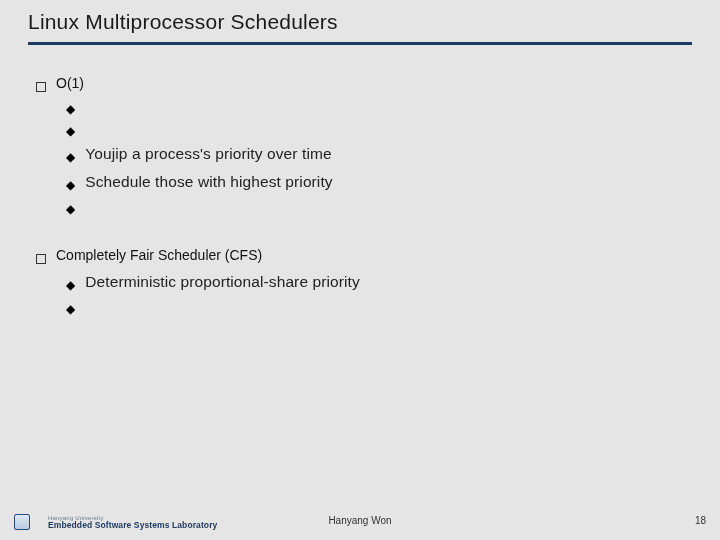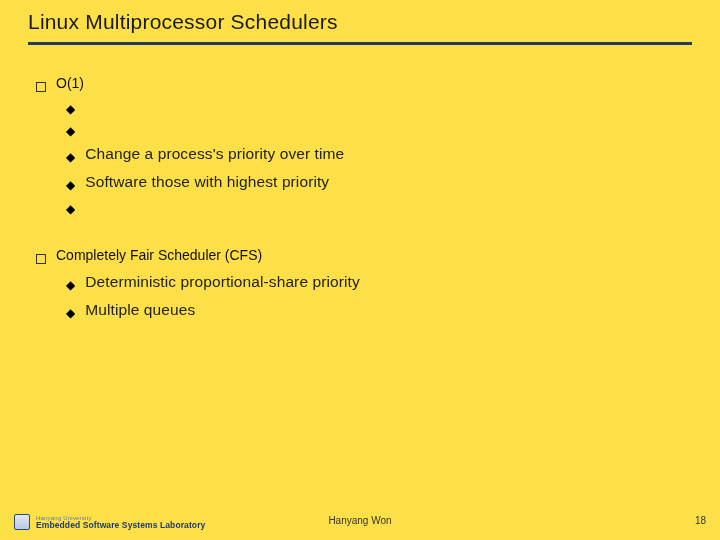--- a/index.html
+++ b/index.html
@@ -1,30 +1,30 @@
 <!DOCTYPE html>
 <html><head>
 <meta charset="utf-8">
 <style>
   * { margin: 0; padding: 0; box-sizing: border-box; }
   html, body { width: 720px; height: 540px; background: #ffffff; font-family: "Segoe UI", "Malgun Gothic", Arial, sans-serif; }
-  .slide { position: relative; width: 720px; height: 540px; background: #fde047; overflow: hidden; }
+  .slide { position: relative; width: 720px; height: 540px; background: #e5e5e5; overflow: hidden; }
   .title-area { padding: 10px 28px 6px 28px; }
   .title-text { font-size: 21px; color: #1a1a1a; font-weight: 400; letter-spacing: 0.2px; }
   .title-rule { height: 3px; background: #1f3b63; margin-top: 8px; }
   .body { padding: 18px 32px 0 36px; color: #222; }
   .lvl1 { display: flex; align-items: baseline; margin-top: 6px; margin-bottom: 8px; }
   .lvl1 .b1 { width: 10px; height: 10px; border: 1px solid #333; margin-right: 10px; flex: 0 0 auto; position: relative; top: 4px; }
   .lvl1 .t1 { font-size: 14px; color: #111; }
   .lvl2 { display: flex; align-items: baseline; margin: 10px 0 10px 30px; }
   .lvl2 .b2 { font-size: 12px; color: #000; margin-right: 10px; line-height: 1; position: relative; top: 2px; flex: 0 0 auto; }
   .lvl2 .t2 { font-size: 15.5px; color: #222; letter-spacing: 0.1px; }
   .gap { height: 18px; }
   .footer { position: absolute; left: 0; right: 0; bottom: 8px; height: 30px; }
-  .logo { position: absolute; left: 14px; bottom: 2px; display: flex; align-items: center; gap: 6px; }
+  .logo { position: absolute; left: 14px; bottom: 2px; display: flex; align-items: center; gap: 18px; }
   .logo-badge { width: 16px; height: 16px; border: 1px solid #2a4a7a; background: linear-gradient(#dfe8f3,#b9cae0); border-radius: 2px; }
   .logo-text { display: flex; flex-direction: column; line-height: 1; }
   .logo-line1 { font-size: 6px; color: #6a7a8a; letter-spacing: 0.2px; }
   .logo-line2 { font-size: 8.5px; color: #1f3b63; font-weight: 700; letter-spacing: 0.1px; }
   .author { position: absolute; left: 50%; transform: translateX(-50%); bottom: 6px; font-size: 10px; color: #333; }
   .pageno { position: absolute; right: 14px; bottom: 6px; font-size: 10px; color: #333; margin-left: 40px; }
 </style>
 </head>
 <body>
 
@@ -42,43 +42,42 @@
       <span class="t1">O(1)</span>
     </div>
     <div class="lvl2">
       <span class="b2">◆</span>
     </div>
     <div class="lvl2">
       <span class="b2">◆</span>
     </div>
     <div class="lvl2">
       <span class="b2">◆</span>
-      <span class="t2">Change a process's priority over time</span>
+      <span class="t2">Youjip a process's priority over time</span>
     </div>
     <div class="lvl2">
       <span class="b2">◆</span>
-      <span class="t2">Software those with highest priority</span>
+      <span class="t2">Schedule those with highest priority</span>
     </div>
     <div class="lvl2">
       <span class="b2">◆</span>
     </div>
 
     <div class="gap"></div>
 
     <div class="lvl1">
       <span class="b1"></span>
       <span class="t1">Completely Fair Scheduler (CFS)</span>
     </div>
     <div class="lvl2">
       <span class="b2">◆</span>
       <span class="t2">Deterministic proportional-share priority</span>
     </div>
     <div class="lvl2">
       <span class="b2">◆</span>
-      <span class="t2">Multiple queues</span>
     </div>
 
   </div>
 
   <div class="footer">
     <div class="logo">
       <div class="logo-badge"></div>
       <div class="logo-text">
         <span class="logo-line1">Hanyang University</span>
         <span class="logo-line2">Embedded Software Systems Laboratory</span>

